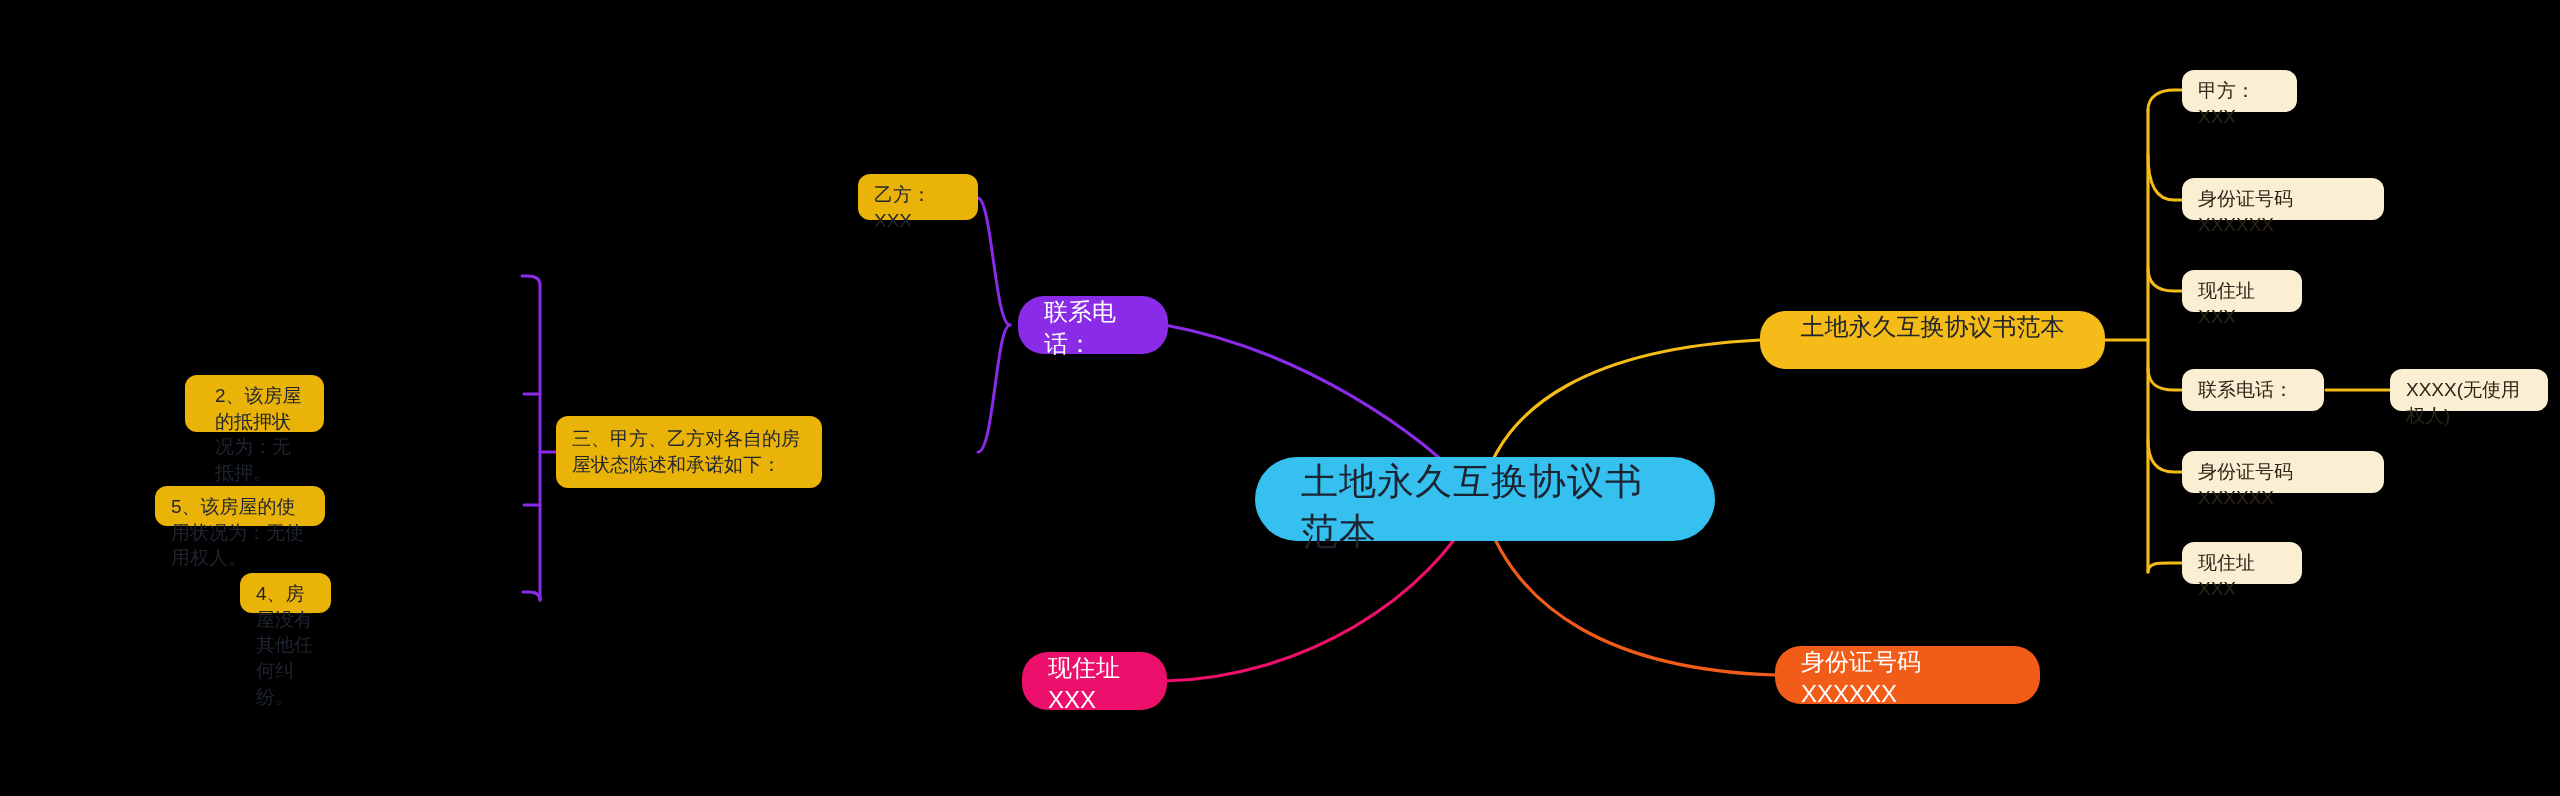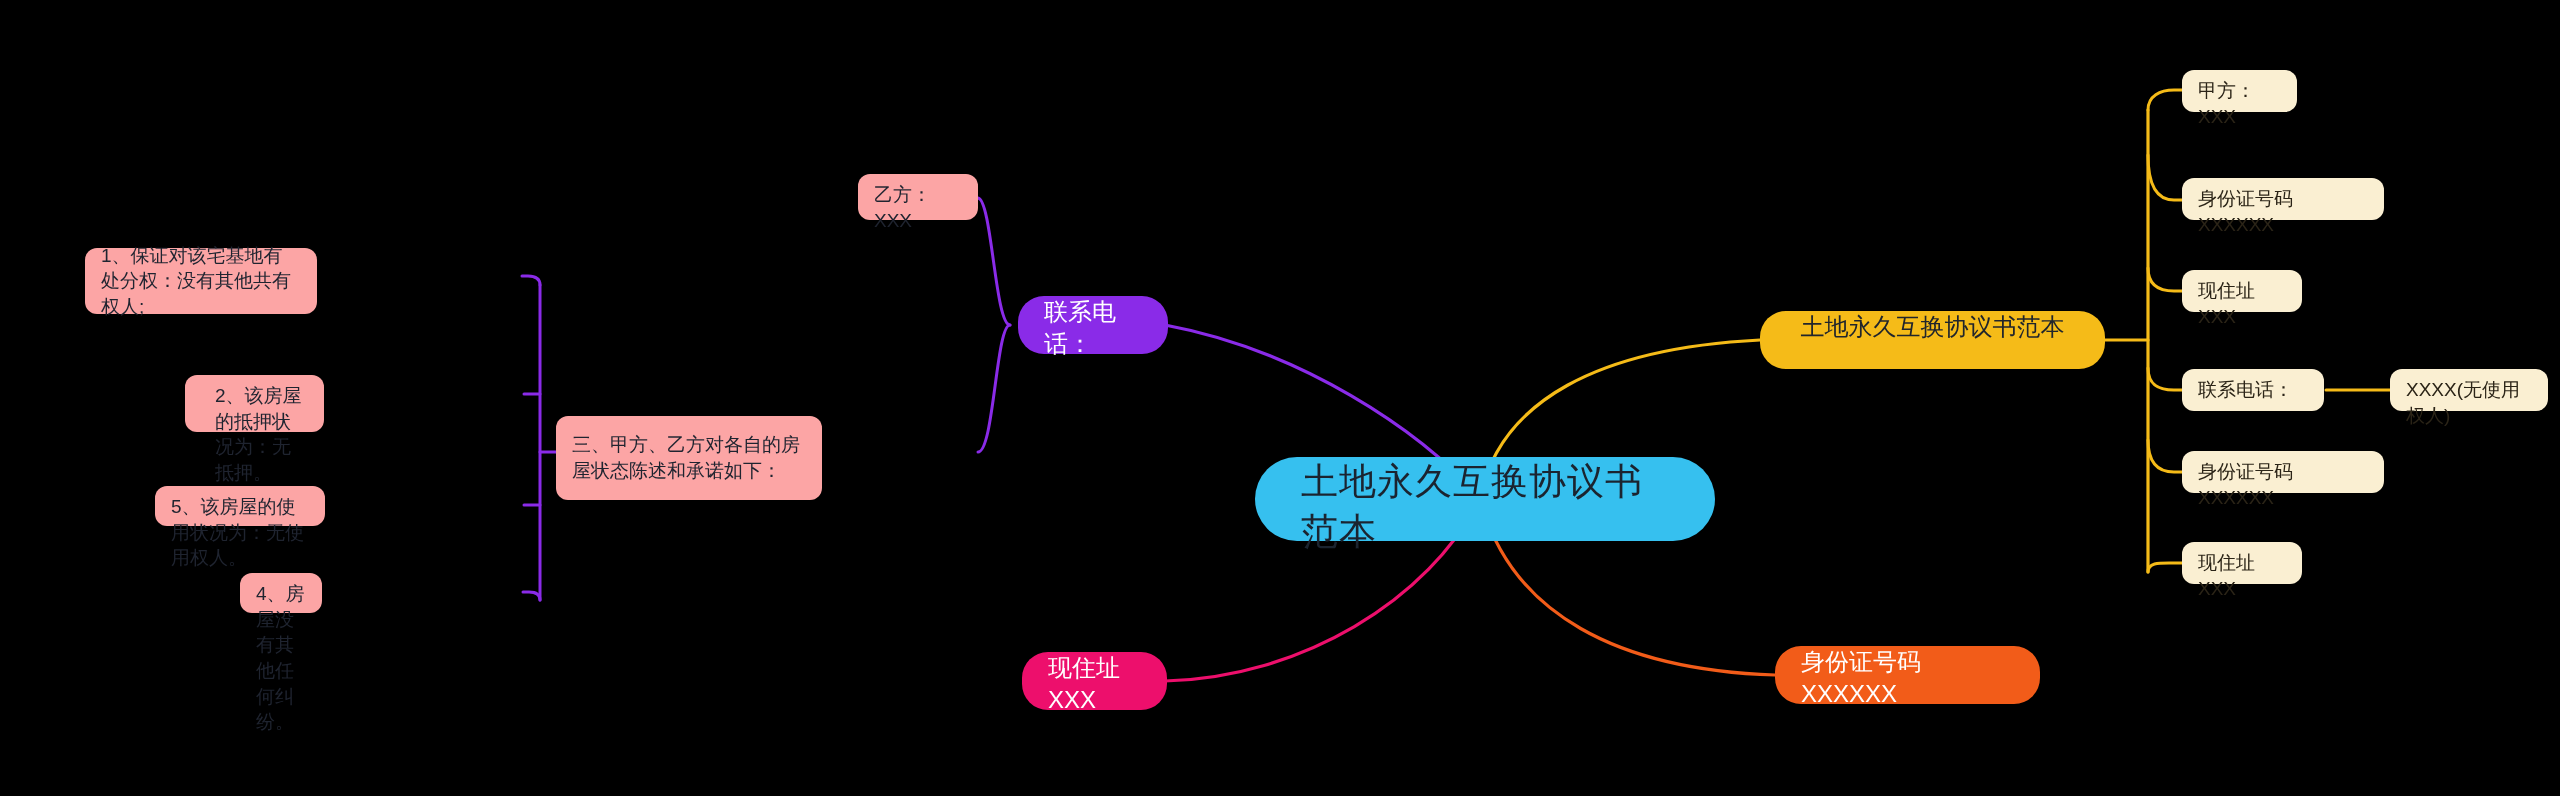--- a/index.html
+++ b/index.html
@@ -49,21 +49,21 @@
   }
   .pill.dark-text { color: #20252c; }
   
   .card {
     border-radius: 12px;
     font-size: 19px;
     padding: 8px 16px;
     color: #20252c;
   }
   .card.violet {
-    background: #fca5a5;
+    background: #eab308;
     color: #1f2430;
   }
   .card.cream {
     background: #faefd2;
     color: #2b2417;
   }
   .card.pad-2line {
     align-items: center;
   }
 </style>
@@ -113,37 +113,34 @@
   </div>
 
   <div class="node pill" style="left:1018px; top:296px; width:150px; height:58px; background:#8A2BE8;">
     <span>联系电话：</span>
   </div>
 
   <div class="node card violet" style="left:858px; top:174px; width:120px; height:46px;">
     <span>乙方：  XXX</span>
   </div>
 
-  <div class="node card violet pad-2line" style="left:556px; top:416px; width:266px; height:84px;">
+  <div class="node card violet pad-2line" style="left:556px; top:416px; width:266px; height:72px;">
     <span>三、甲方、乙方对各自的房屋状态陈述和承诺如下：</span>
   </div>
 
-  <div class="node card violet pad-2line" style="left:85px; top:248px; width:232px; height:66px;">
-    <span>1、保证对该宅基地有处分权：没有其他共有权人;</span>
-  </div>
 
   <div class="node card violet" style="left:185px; top:375px; width:139px; height:57px;padding-left:30px;">
     <span>2、该房屋的抵押状况为：无抵押。</span>
   </div>
 
   <div class="node card violet" style="left:155px; top:486px; width:170px; height:40px;">
     <span>5、该房屋的使用状况为：无使用权人。</span>
   </div>
 
-  <div class="node card violet" style="left:240px; top:573px; width:82px; height:40px;">
+  <div class="node card violet" style="left:240px; top:573px; width:91px; height:40px;">
     <span>4、房屋没有其他任何纠纷。</span>
   </div>
 
   <div class="node pill" style="left:1022px; top:652px; width:145px; height:58px; background:#ED0F6C;">
     <span>现住址XXX</span>
   </div>
 
   <div class="node pill" style="left:1775px; top:646px; width:265px; height:58px; background:#F25C19;">
     <span>身份证号码XXXXXX</span>
   </div>

